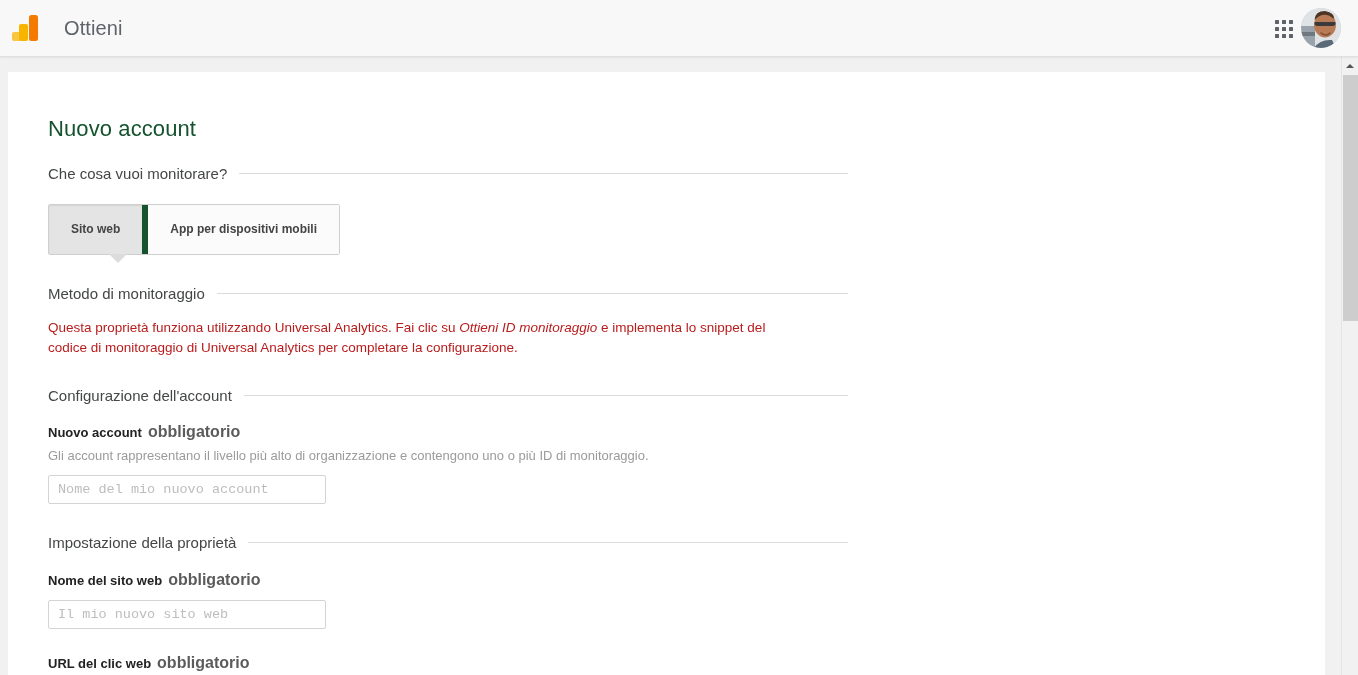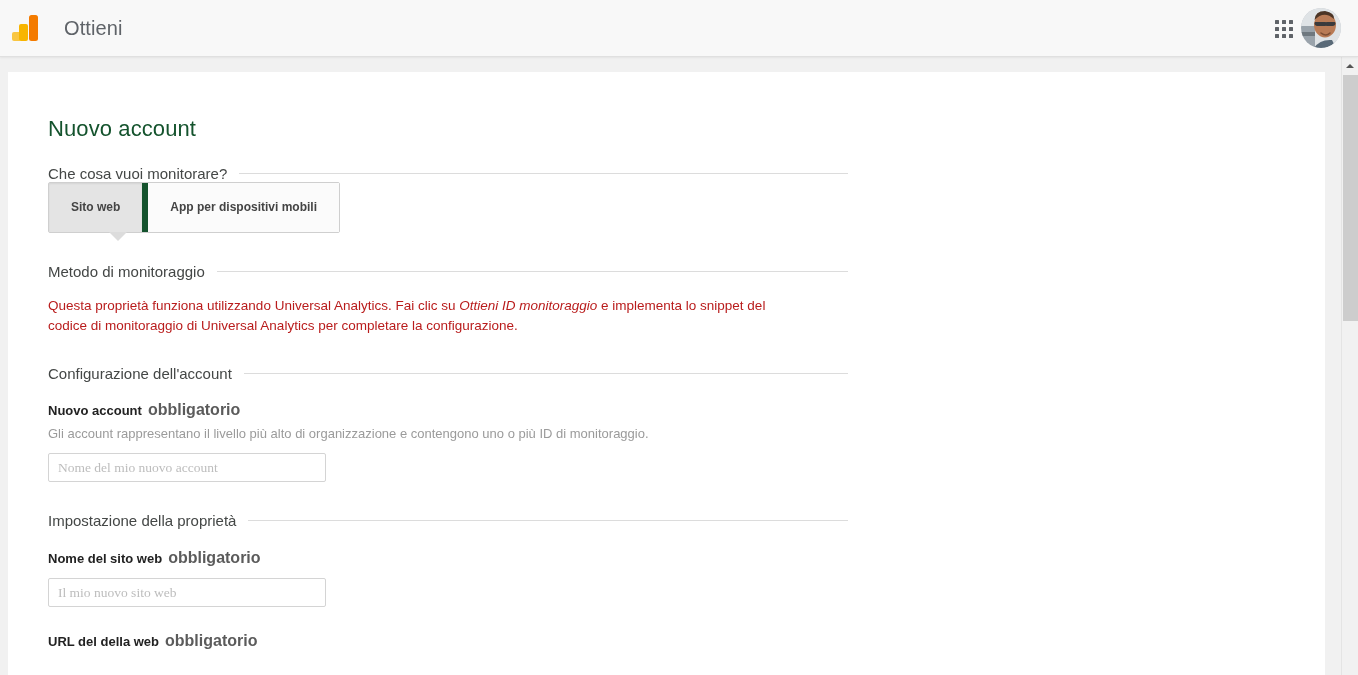--- a/index.html
+++ b/index.html
@@ -204,21 +204,21 @@
   
   .text-input {
     display: block;
     width: 278px;
     height: 29px;
     border: 1px solid #d4d4d4;
     border-radius: 2px;
     padding: 0 9px;
     font-size: 13.5px;
     color: #222;
-    font-family: Liberation Serif, serif;
+    font-family: Liberation Mono, monospace;
     background: #fff;
     outline: none;
   }
   .text-input::placeholder { color: #bdbdbd; }
 </style>
 </head>
 <body>
 
 <div id="app-header">
 
@@ -275,21 +275,21 @@
   <div id="form-wrap">
 
     <h1 id="page-title">Nuovo account</h1>
 
     
     <div class="section-head" style="margin-top:23px;">
       <span>Che cosa vuoi monitorare?</span>
       <span class="rule"></span>
     </div>
 
-    <div id="tracking-target-tabs" style="">
+    <div id="tracking-target-tabs" style="margin-top:22px;">
       <div class="tt-tab selected">Sito web</div>
       <div class="tt-tab">App per dispositivi mobili</div>
       <div id="tab-caret"></div>
     </div>
 
     
     <div class="section-head" style="margin-top:30px;">
       <span>Metodo di monitoraggio</span>
       <span class="rule"></span>
     </div>
@@ -313,19 +313,19 @@
       <span>Impostazione della proprietà</span>
       <span class="rule"></span>
     </div>
 
     <div style="margin-top:20px;" class="field-label">
       <span>Nome del sito web</span><span class="req">obbligatorio</span>
     </div>
     <input class="text-input" style="margin-top: 11px;" type="text" placeholder="Il mio nuovo sito web">
 
     <div style="margin-top:25px;" class="field-label">
-      <span>URL del della web</span><span class="req">obbligatorio</span>
+      <span>URL del clic web</span><span class="req">obbligatorio</span>
     </div>
 
     
 
   </div>
 </div>
 
 </body></html>

